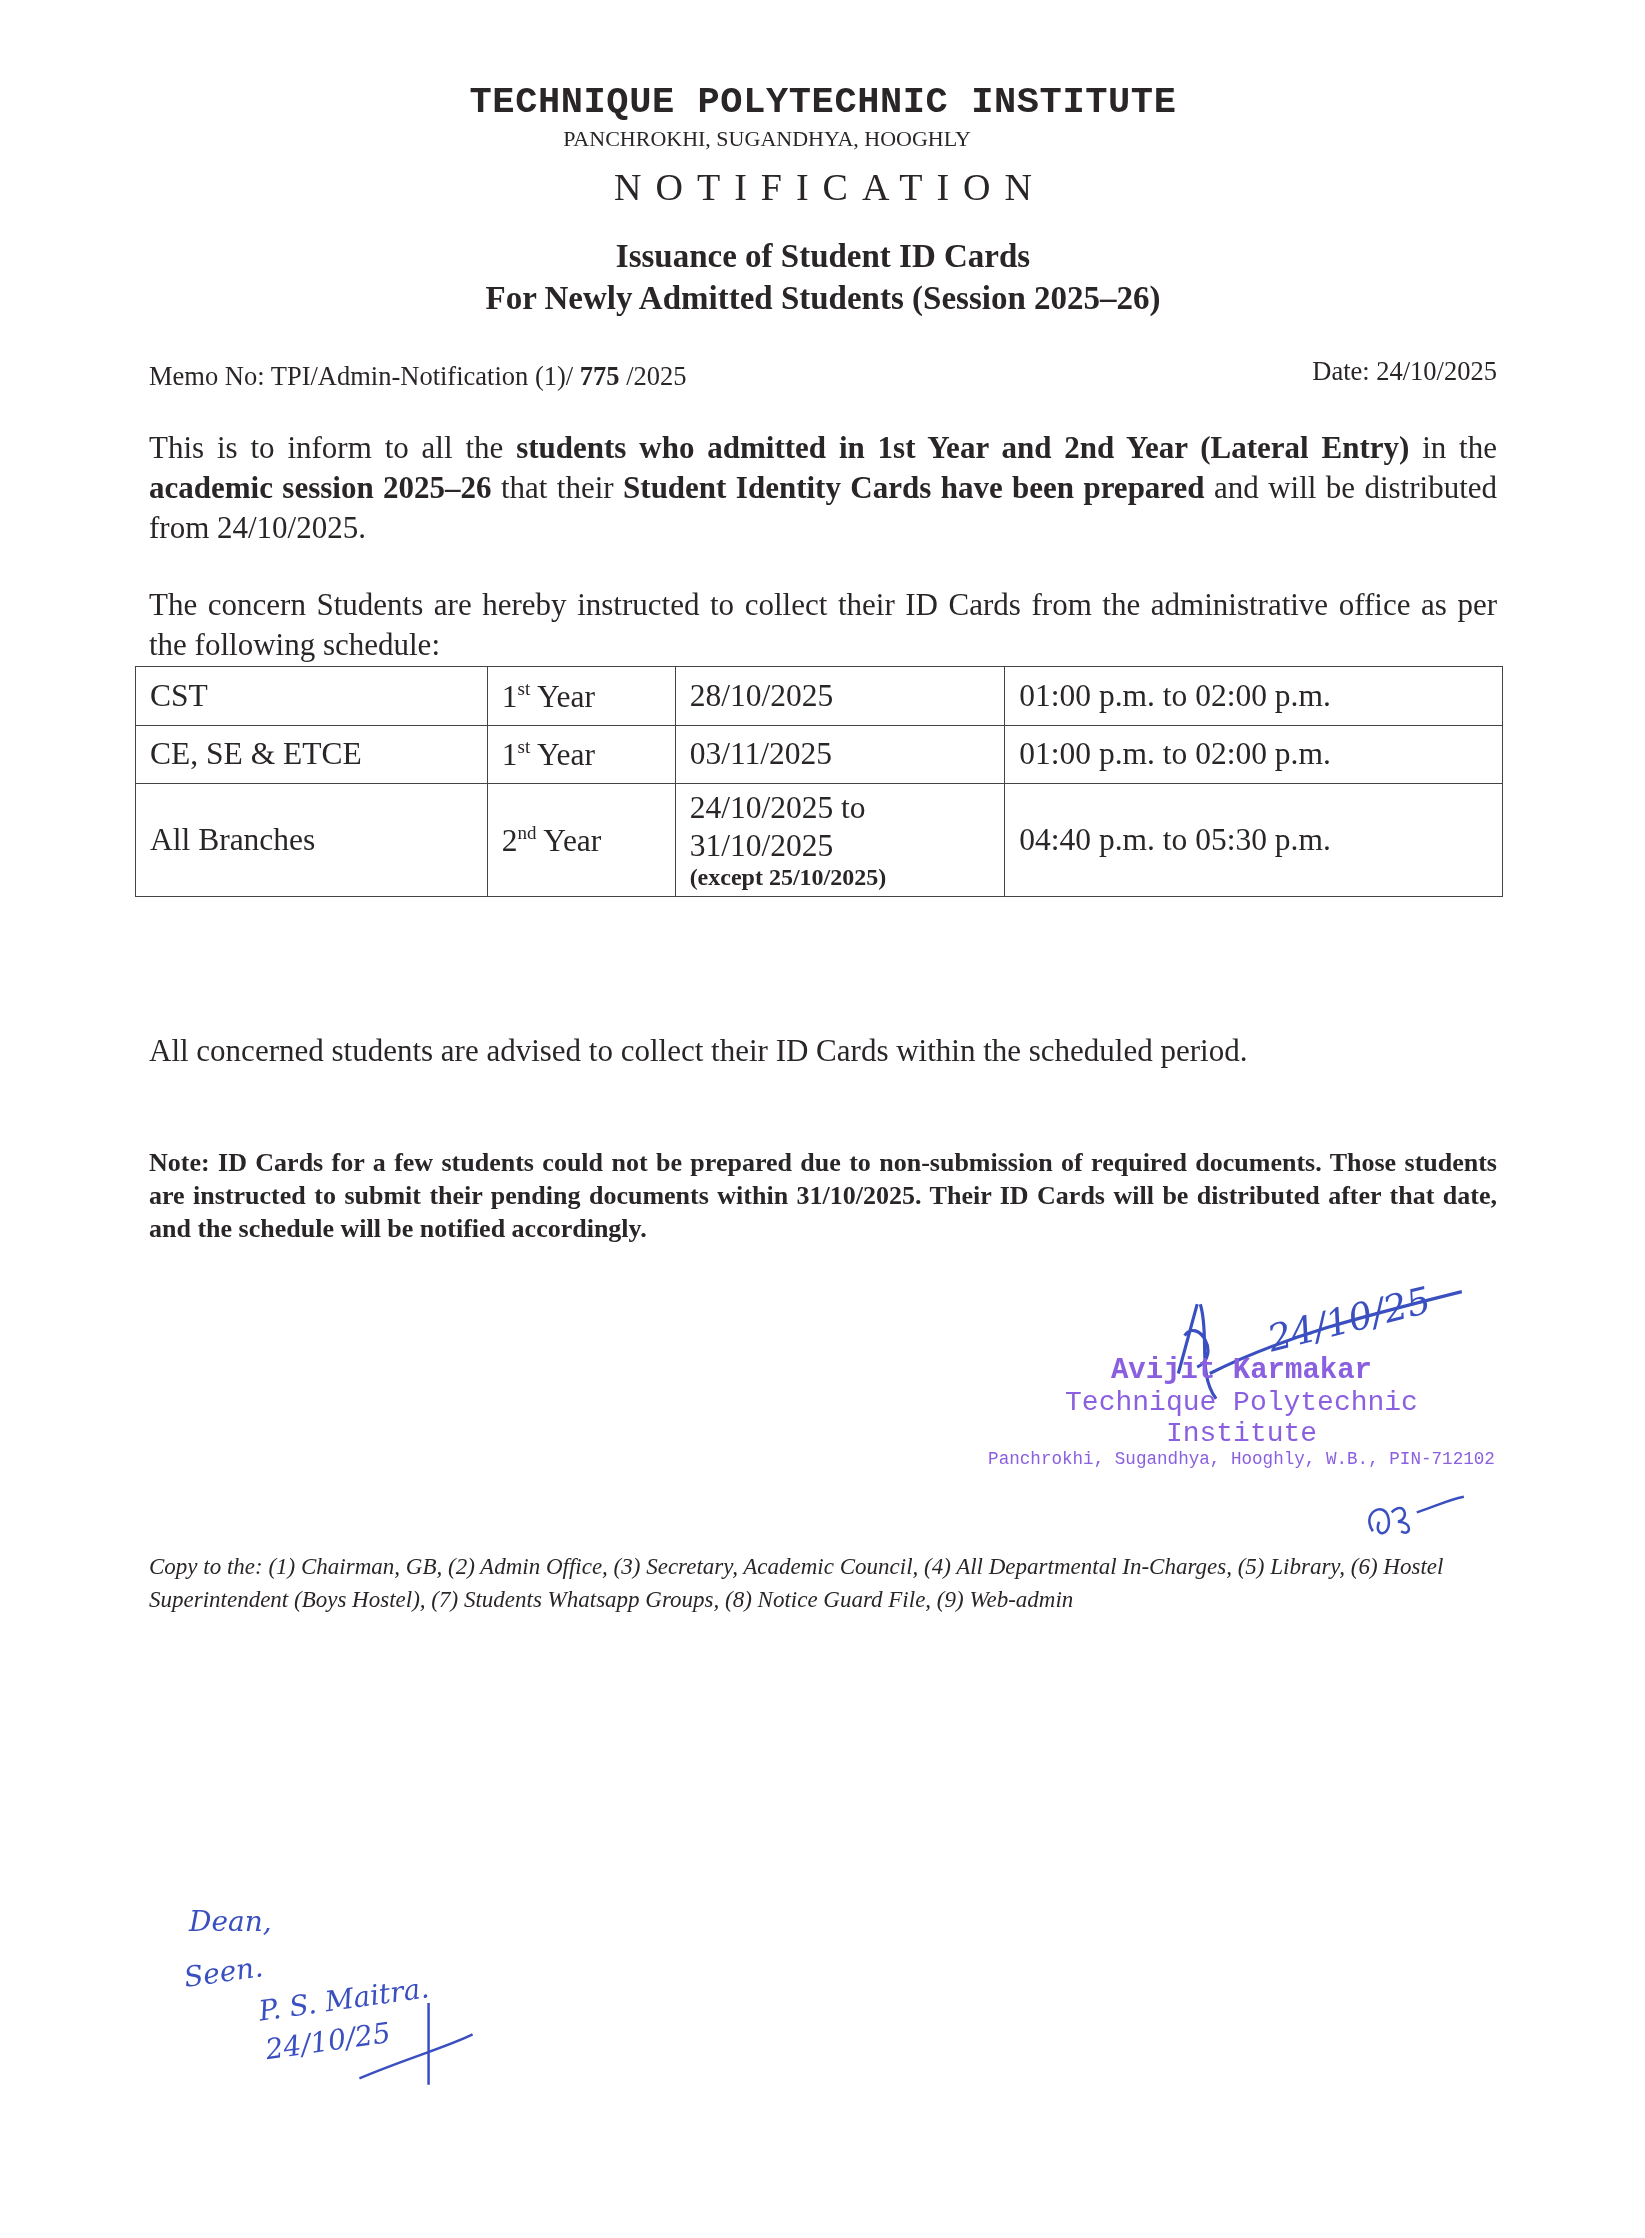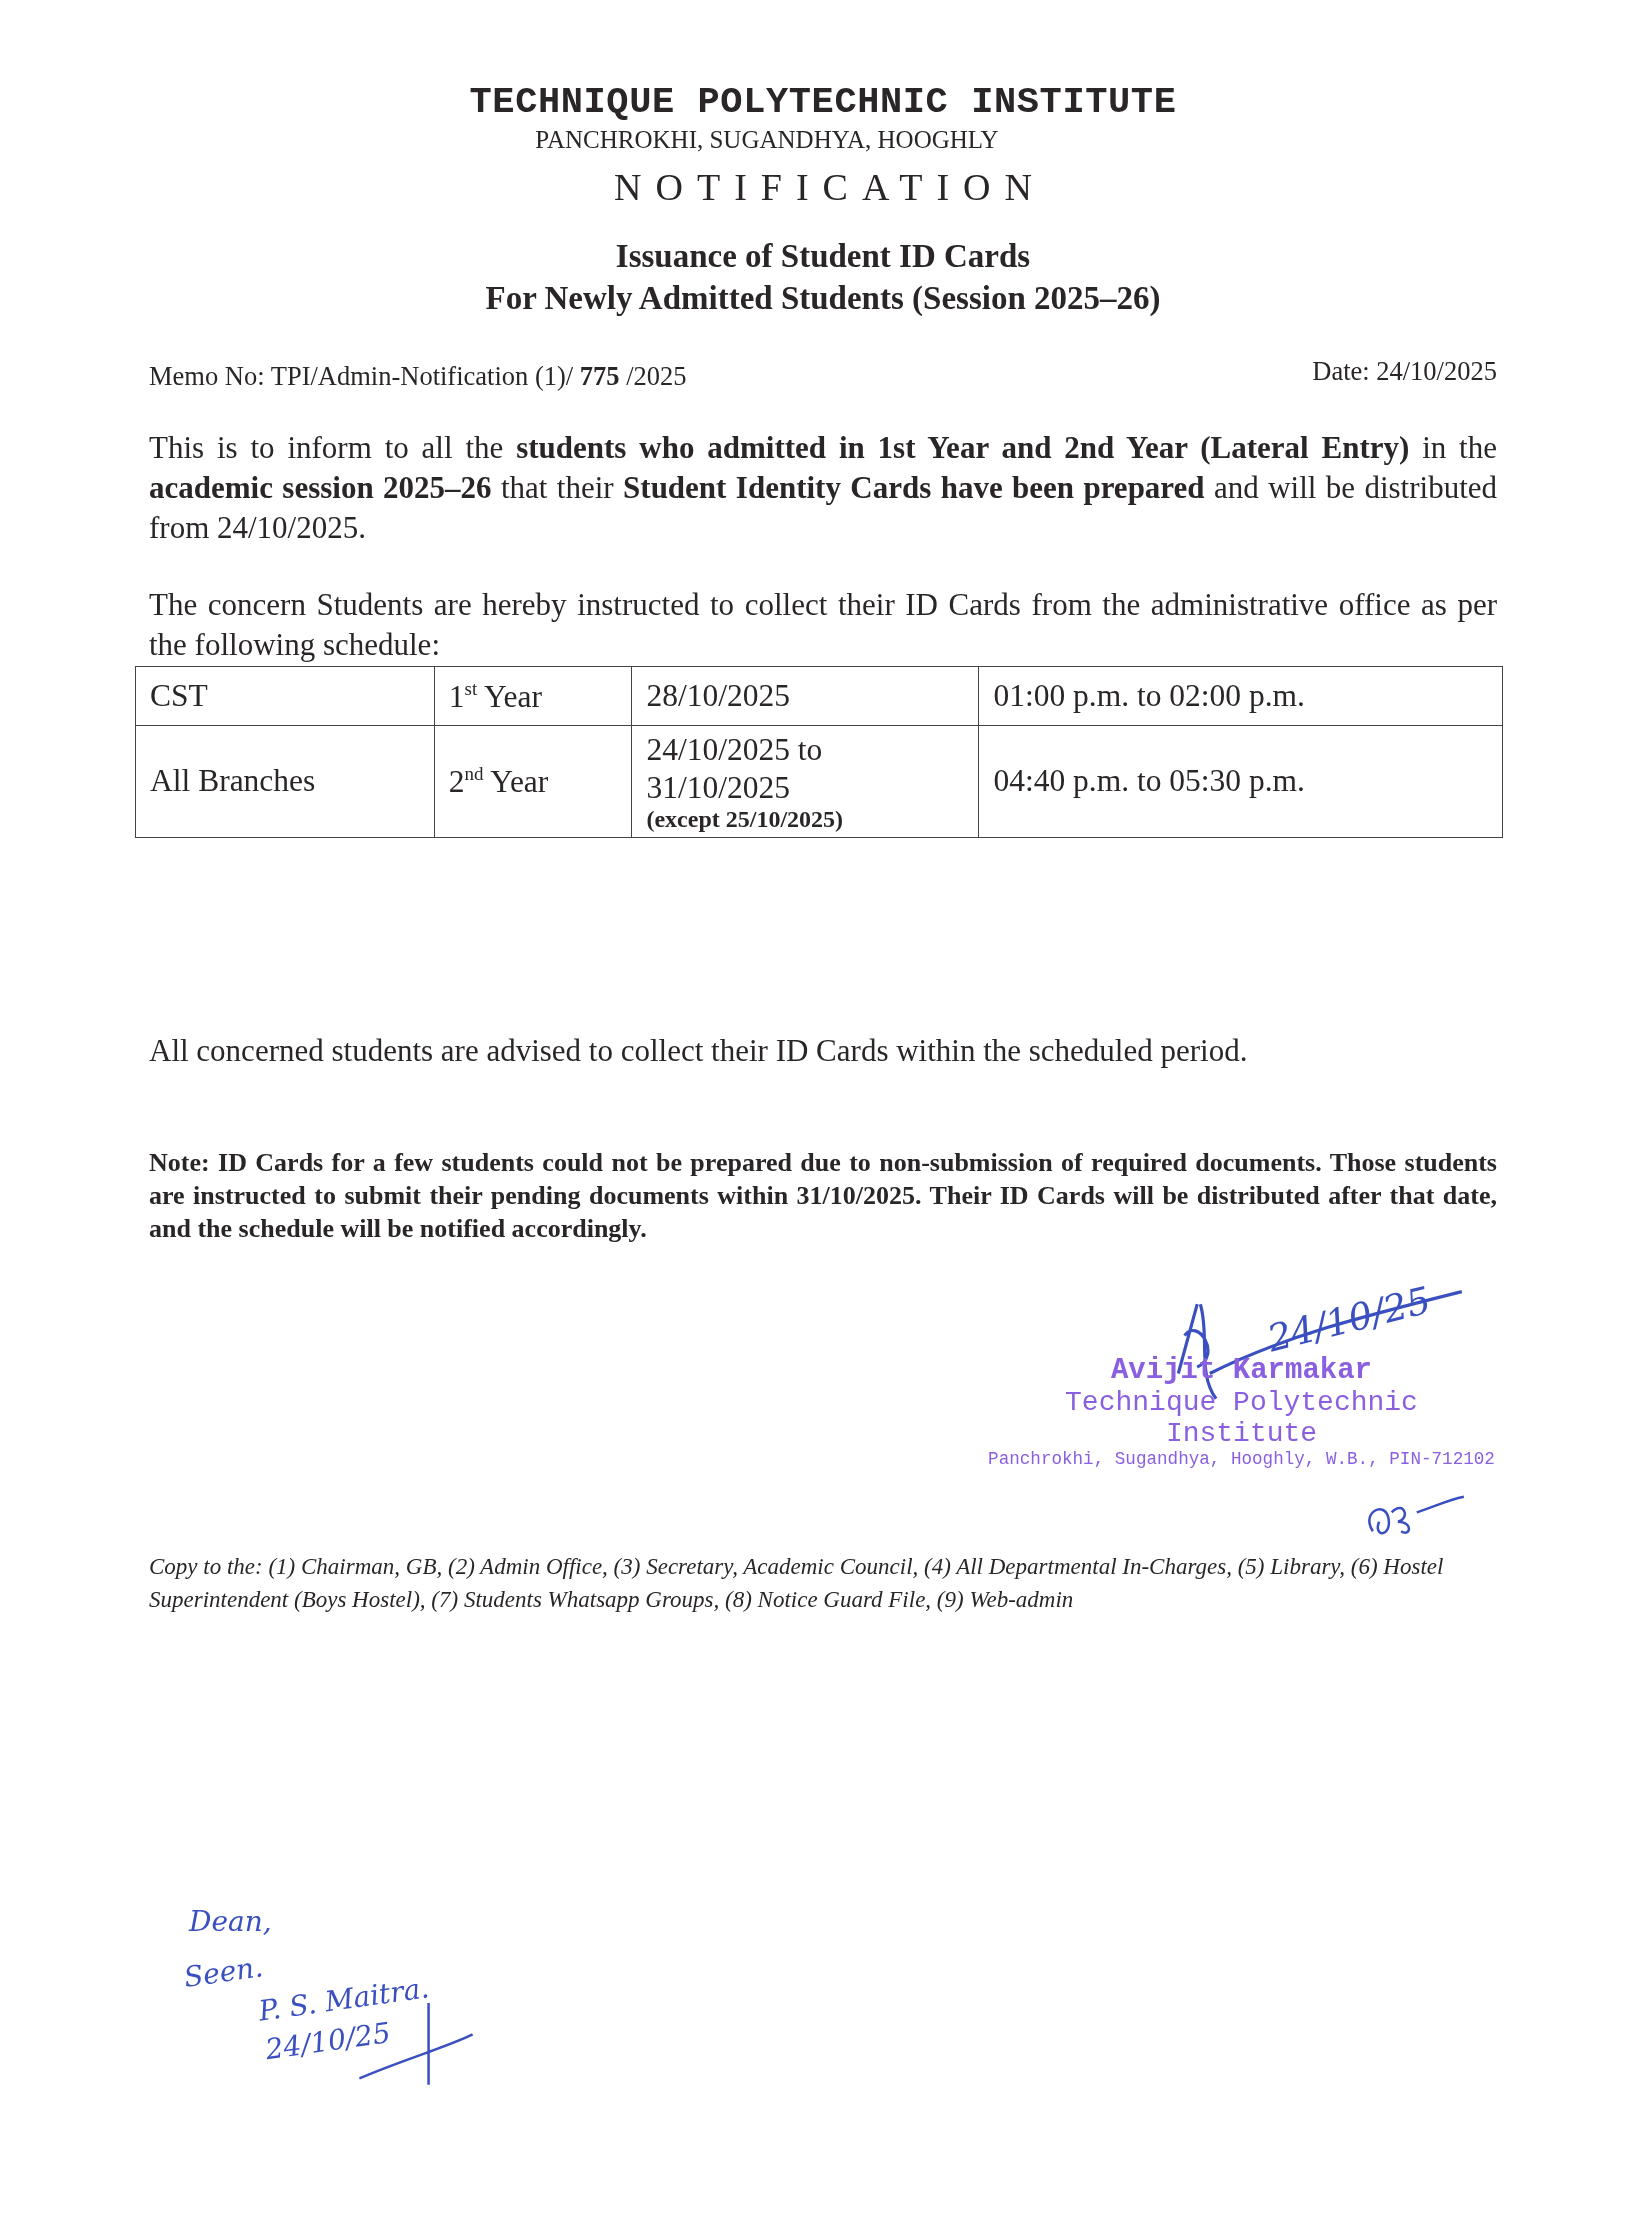--- a/index.html
+++ b/index.html
@@ -2,21 +2,21 @@
 <html style="font-size:10px"><head>
 <meta charset="utf-8">
 <style>
   html, body { margin: 0; padding: 0; background: #ffffff; }
   body { width: 1646px; height: 2239px; position: relative; overflow: hidden; color: #2a2628; }
   .abs { position: absolute; }
   .serif { font-family: "Liberation Serif", "DejaVu Serif", serif; }
   .sans { font-family: Liberation Mono, monospace; }
 
   #inst-name { left: 0; width: 1646px; top: 81px; text-align: center; font-size: 37px; font-weight: bold; letter-spacing: 0.6px; }
-  #inst-addr { left: 0; width: 1534px; top: 126px; text-align: center; font-size: 25px; }
+  #inst-addr { left: 0; width: 1534px; top: 126px; text-align: center; font-size: 22px; }
   #notif-title { left: 0; width: 1646px; top: 165px; text-align: center; font-size: 38px; letter-spacing: 14px; padding-left: 14px; box-sizing: border-box; }
   #subject1 { left: 0; width: 1646px; top: 238px; text-align: center; font-size: 33px; font-weight: bold; }
   #subject2 { left: 0; width: 1646px; top: 280px; text-align: center; font-size: 33px; font-weight: bold; }
 
   #memo { left: 149px; top: 361px; font-size: 26.5px; }
   #date { right: 149px; top: 356px; font-size: 26.5px; }
 
   .para { left: 149px; width: 1348px; font-size: 31px; line-height: 40px; text-align: justify; }
   #para1 { top: 428px; }
   #para2 { top: 585px; }
@@ -69,20 +69,26 @@
 <div class="abs serif para" id="para2">The concern Students are hereby instructed to collect their ID Cards from the administrative office as per the following schedule:</div>
 
 <table class="abs serif" id="schedule">
   <tbody>
   <tr class="row">
     <td>CST</td>
     <td><span>1</span><sup>st</sup><span> Year</span></td>
     <td>28/10/2025</td>
     <td>01:00 p.m. to 02:00 p.m.</td>
   </tr>
+  <tr class="row">
+    <td>CE, SE &amp; ETCE</td>
+    <td><span>1</span><sup>st</sup><span> Year</span></td>
+    <td>03/11/2025</td>
+    <td>01:00 p.m. to 02:00 p.m.</td>
+  </tr>
   <tr class="tall">
     <td>All Branches</td>
     <td><span>2</span><sup>nd</sup><span> Year</span></td>
     <td>
       <span class="dline">24/10/2025 to</span>
       <span class="dline">31/10/2025</span>
       <span class="except">(except 25/10/2025)</span>
     </td>
     <td>04:40 p.m. to 05:30 p.m.</td>
   </tr>

